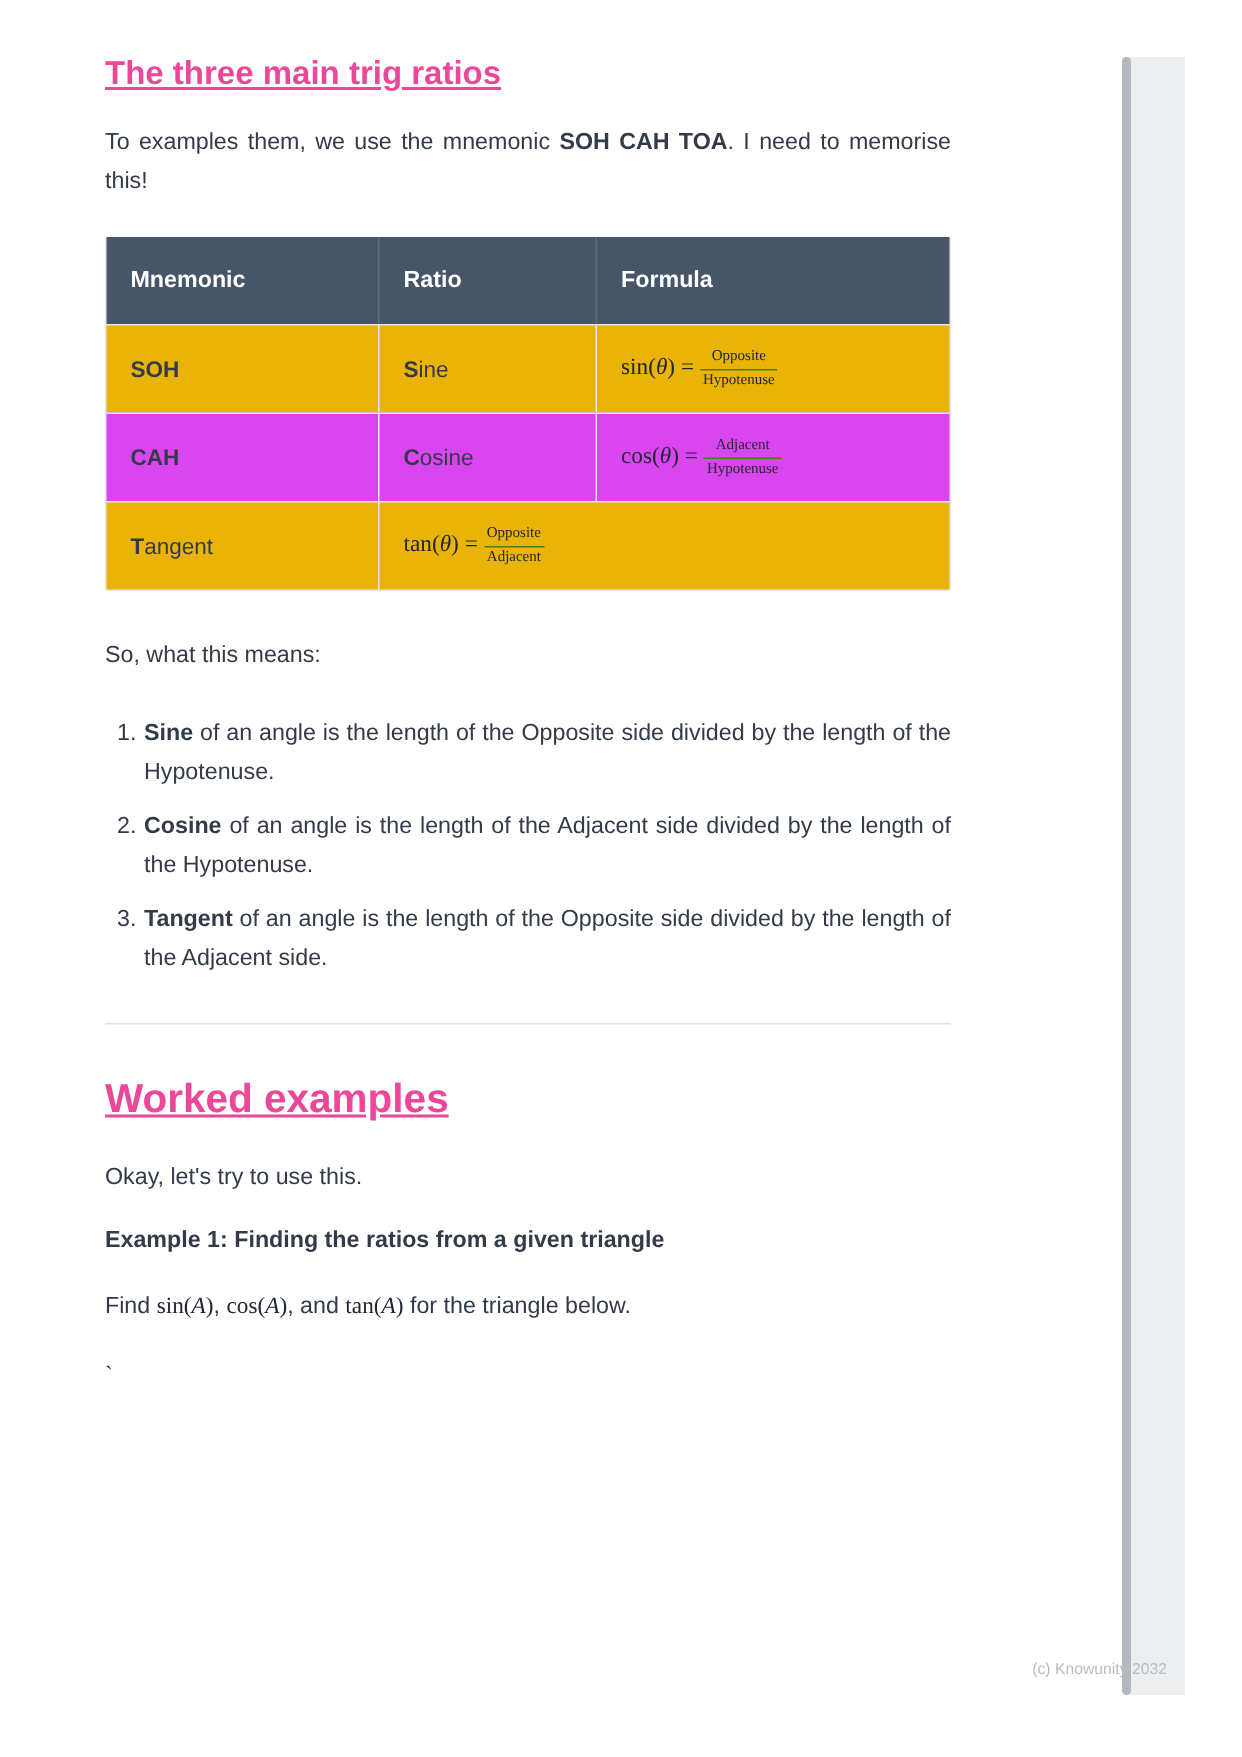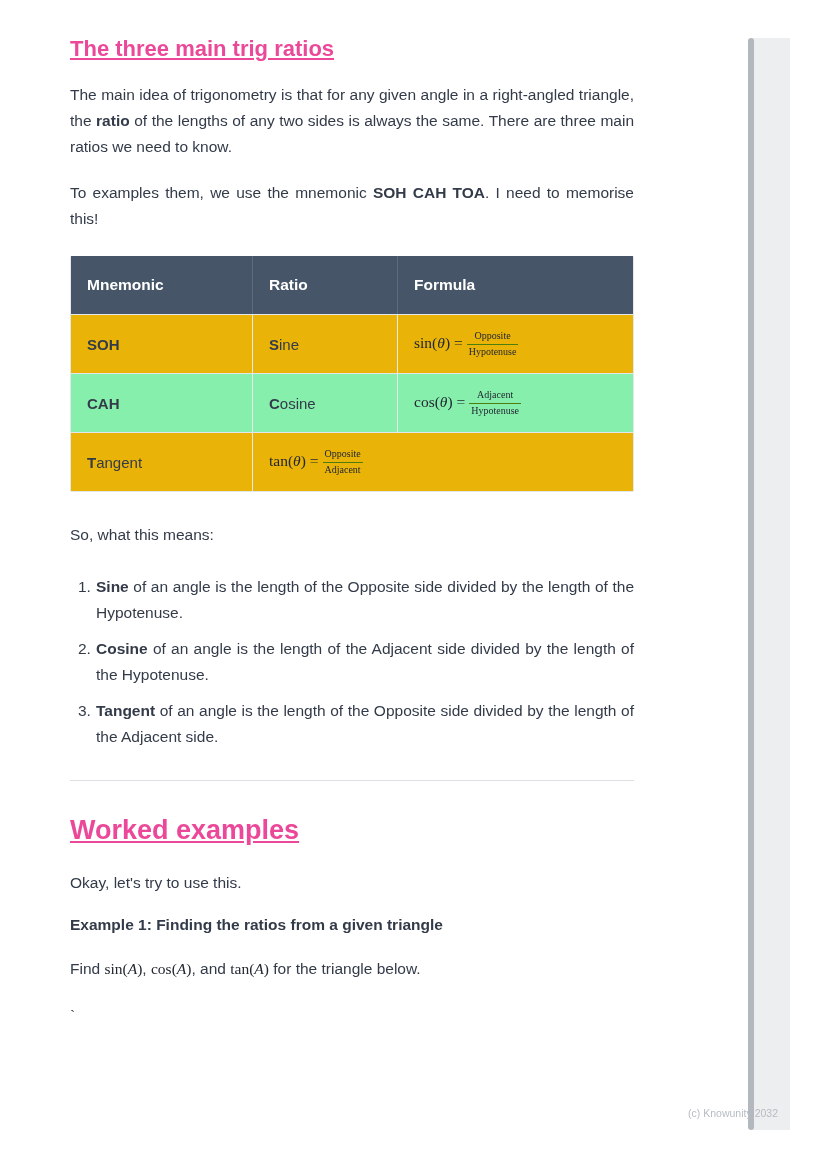--- a/index.html
+++ b/index.html
@@ -51,21 +51,21 @@
     background: #475569;
     color: #ffffff;
   }
   .th {
     padding: 20px 16px;
     font-size: 15.5px;
     font-weight: 700;
   }
   .th + .th { border-left: 1px solid #5c6b7e; }
   .trow { background: #eab308; border-top: 1px solid #e3e6ea; }
-  .trow.alt { background: #86efac; }
+  .trow.alt { background: #d946ef; }
   .td {
     padding: 15px 16px;
     font-size: 15px;
     align-self: stretch;
     display: flex;
     align-items: center;
   }
   .td + .td { border-left: 1px solid #e9ebee; }
 
   
@@ -126,21 +126,20 @@
     z-index: 3;
   }
 </style>
 </head>
 <body>
 
 <div class="content">
 
   <h1 class="section-heading">The three main trig ratios</h1>
 
-  <p class="body-text"><span>The main idea of trigonometry is that for any given angle in a right-angled triangle, the </span><strong>ratio</strong><span> of the lengths of any two sides is always the same. There are three main ratios we need to know.</span></p>
 
   <p class="body-text"><span>To examples them, we use the mnemonic </span><strong>SOH CAH TOA</strong><span>. I need to memorise this!</span></p>
 
   <div class="trig-table">
     <div class="thead">
       <div class="th">Mnemonic</div>
       <div class="th">Ratio</div>
       <div class="th">Formula</div>
     </div>
 

